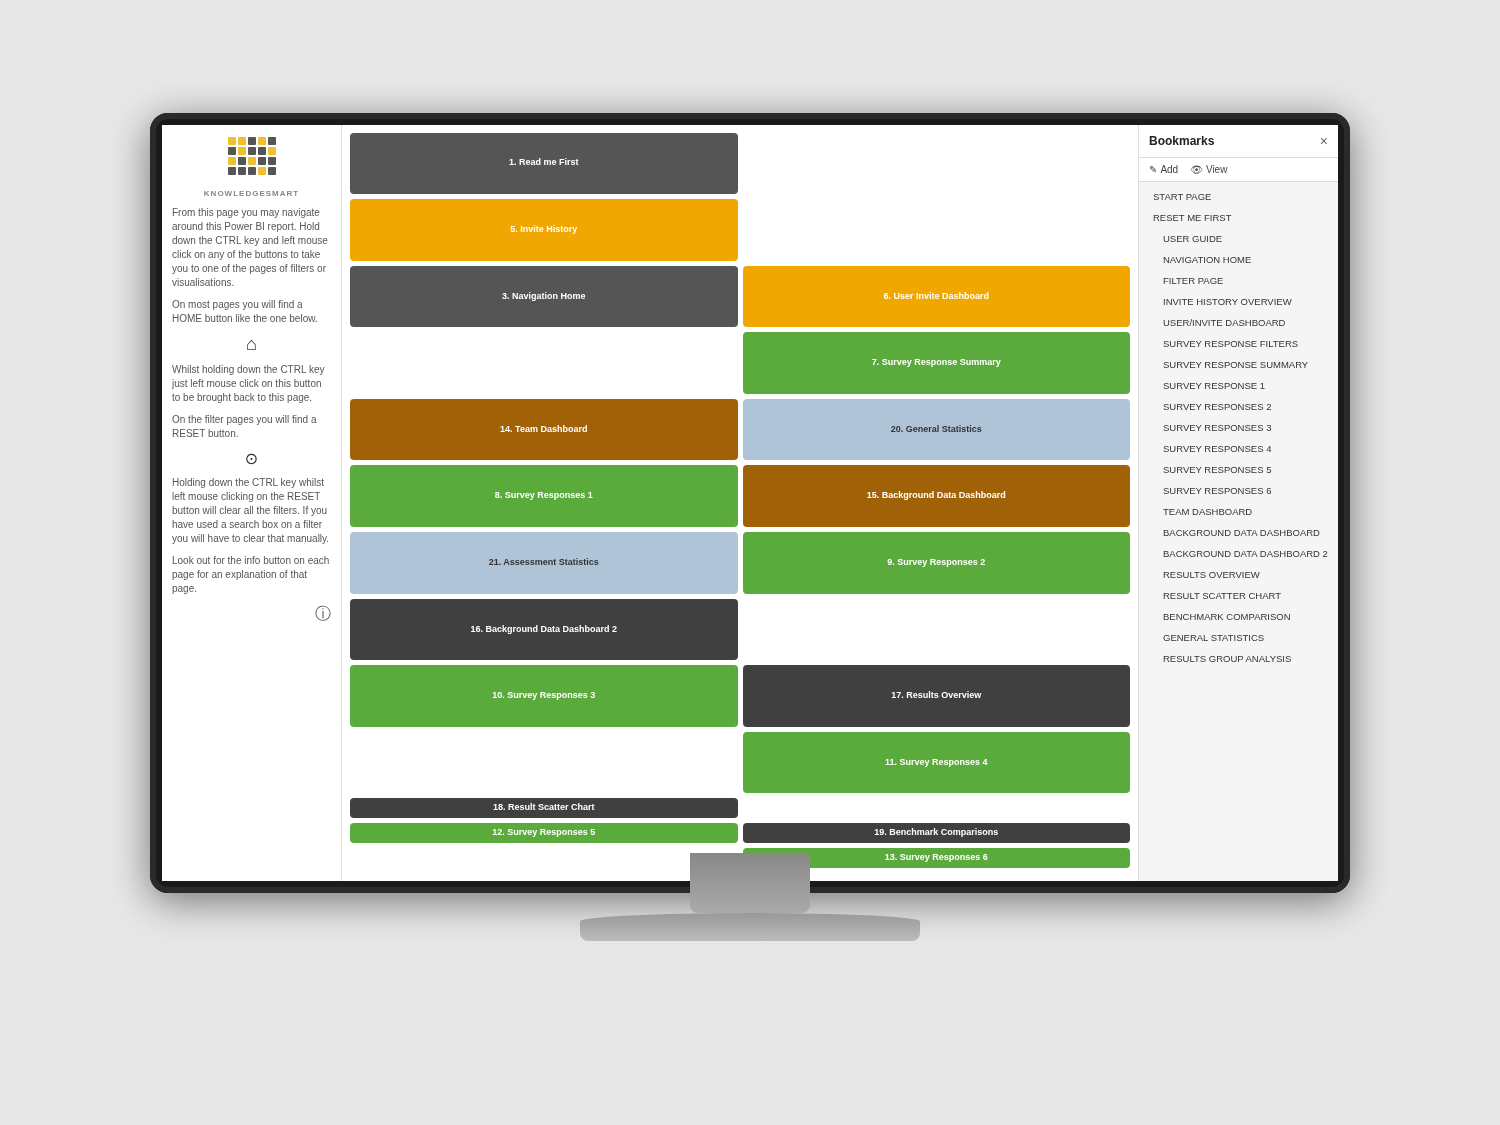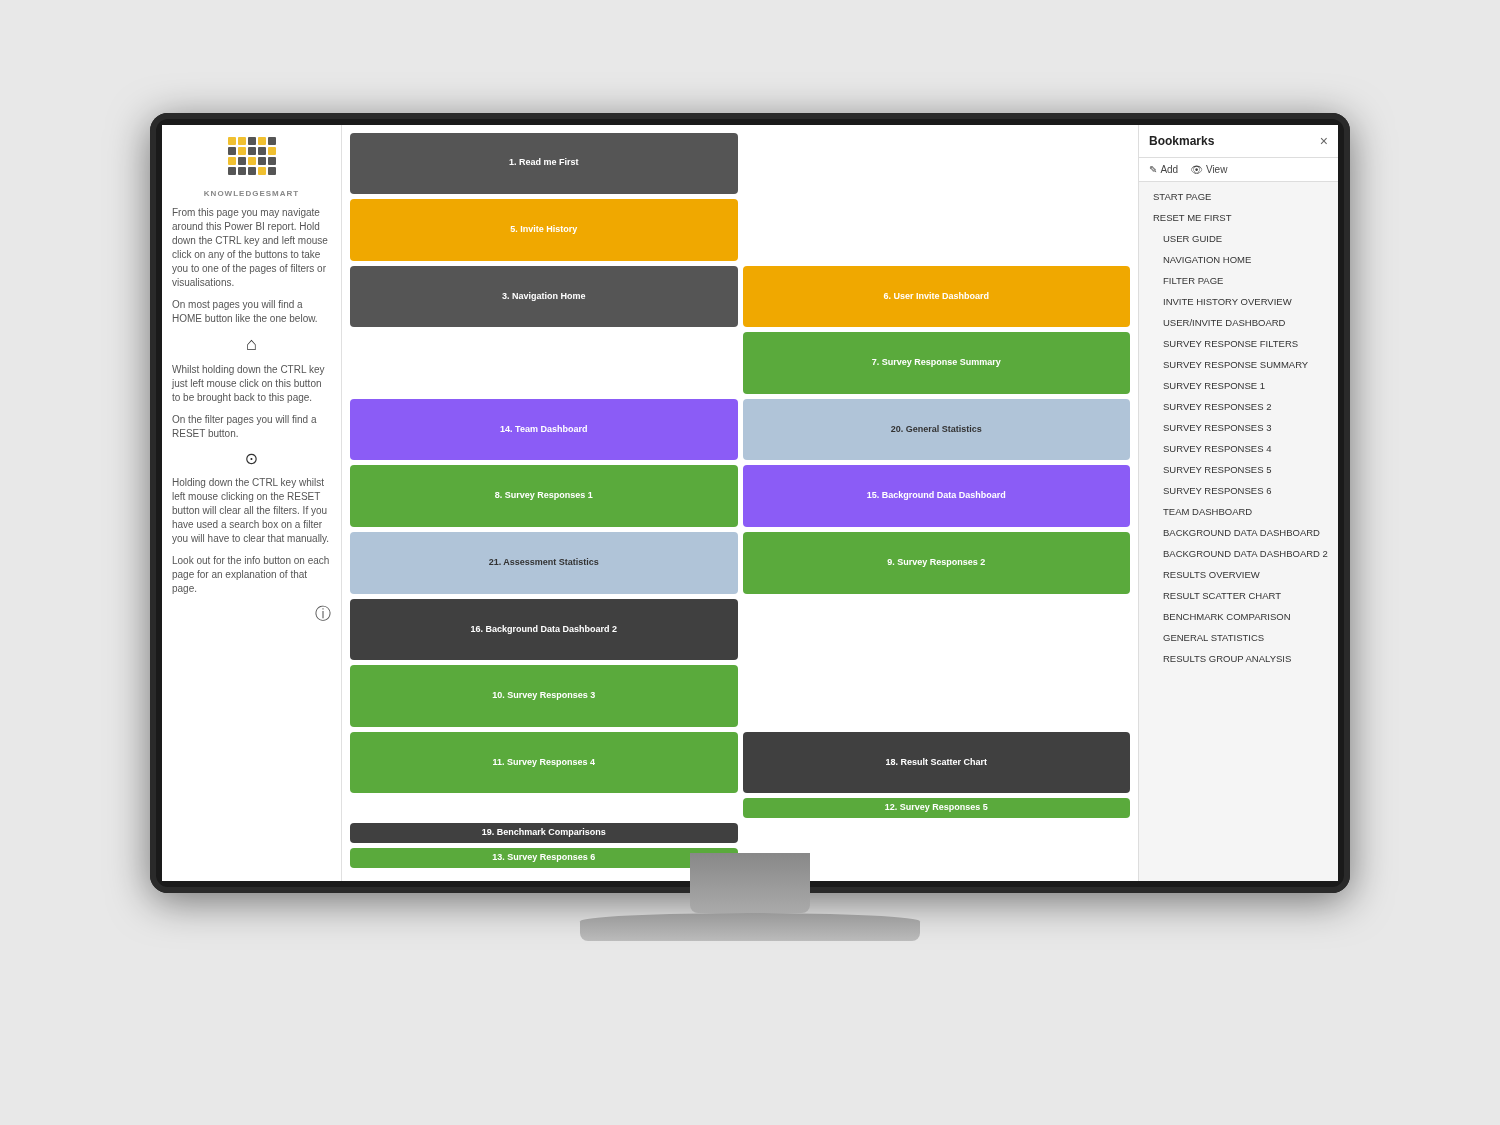--- a/index.html
+++ b/index.html
@@ -143,21 +143,21 @@
       font-size: 9px;
       font-weight: 600;
       color: #fff;
       cursor: pointer;
       padding: 4px 6px;
       line-height: 1.3;
     }
     .nav-btn.dark-gray { background: #555555; }
     .nav-btn.yellow { background: #f0a800; }
     .nav-btn.green { background: #5aaa3c; }
-    .nav-btn.blue-med { background: #8b5cf6; }
+    .nav-btn.blue-med { background: #a16207; }
     .nav-btn.blue-light { background: #404040; }
     .nav-btn.gray-light { background: #b0c4d8; color: #333; }
 
     
     .bookmarks-panel {
       width: 200px;
       min-width: 200px;
       background: #f5f5f5;
       border-left: 1px solid #ddd;
       display: flex;
@@ -276,20 +276,21 @@
               <div class="nav-btn green">7. Survey Response Summary</div>
               <div class="nav-btn blue-med">14. Team Dashboard</div>
               <div class="nav-btn gray-light">20. General Statistics</div>
               <div class="nav-btn green">8. Survey Responses 1</div>
               <div class="nav-btn blue-med">15. Background Data Dashboard</div>
               <div class="nav-btn gray-light">21. Assessment Statistics</div>
               <div class="nav-btn green">9. Survey Responses 2</div>
               <div class="nav-btn blue-light">16. Background Data Dashboard 2</div>
               <div style="background: transparent;"></div>
               <div class="nav-btn green">10. Survey Responses 3</div>
+              <div class="nav-btn blue-light">17. Results Overview</div>
               <div style="background: transparent;"></div>
               <div class="nav-btn green">11. Survey Responses 4</div>
               <div class="nav-btn blue-light">18. Result Scatter Chart</div>
               <div style="background: transparent;"></div>
               <div class="nav-btn green">12. Survey Responses 5</div>
               <div class="nav-btn blue-light">19. Benchmark Comparisons</div>
               <div style="background: transparent;"></div>
               <div class="nav-btn green">13. Survey Responses 6</div>
               <div style="background: transparent;"></div>
               <div style="background: transparent;"></div>

